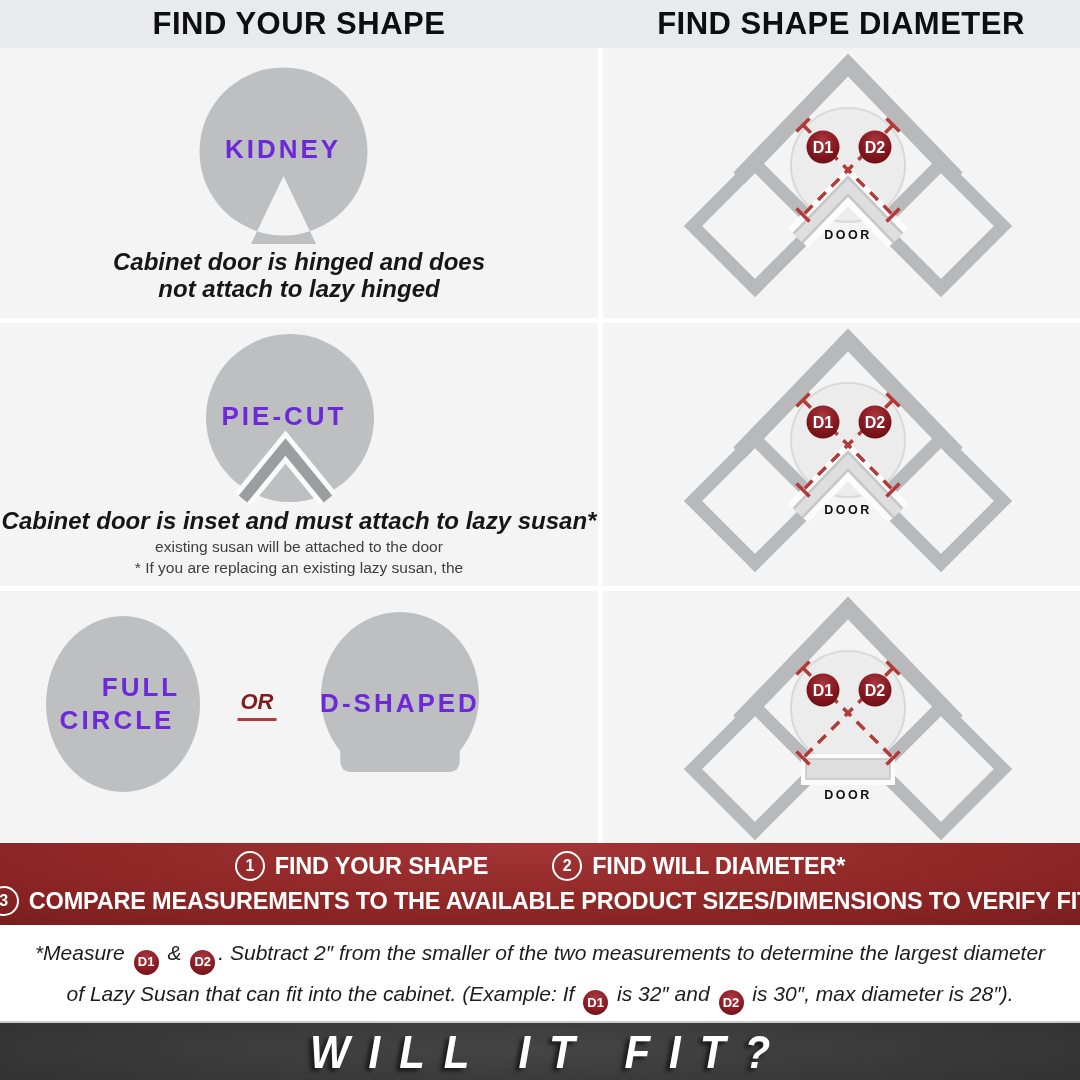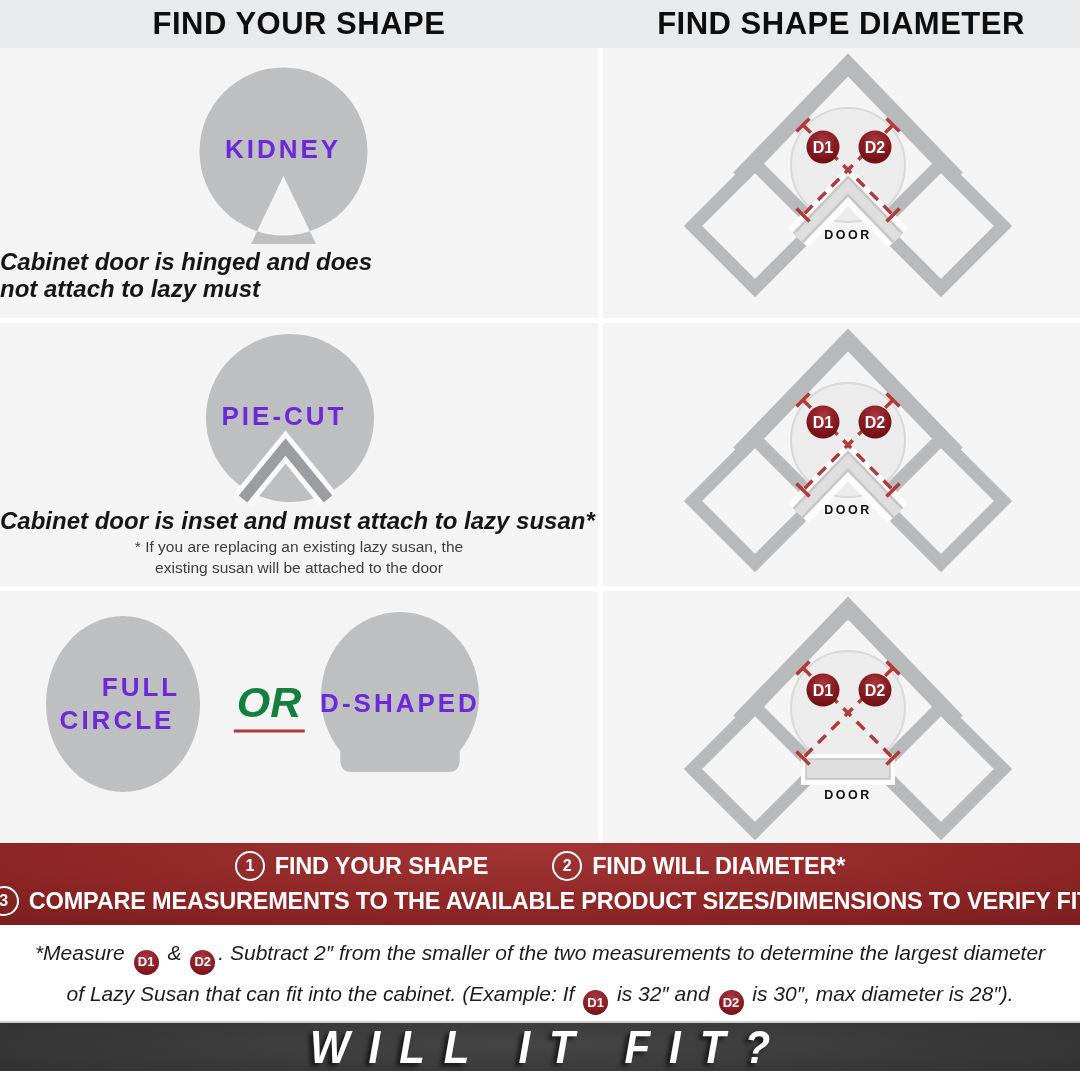--- a/index.html
+++ b/index.html
@@ -15,46 +15,46 @@
   .panel{position:absolute;background:#f4f4f5;overflow:hidden;}
   .panel svg{display:block;}
   #L1{left:0;top:48px;width:598px;height:270px;}
   #R1{left:603px;top:48px;width:477px;height:270px;}
   #L2{left:0;top:323px;width:598px;height:263px;}
   #R2{left:603px;top:323px;width:477px;height:263px;}
   #L3{left:0;top:591px;width:598px;height:252px;}
   #R3{left:603px;top:591px;width:477px;height:252px;}
   .shape-label{position:absolute;transform:translate(-50%,-50%);color:#6d28d9;font-size:26px;
                font-weight:bold;letter-spacing:3px;white-space:nowrap;}
-  .caption{position:absolute;left:0;width:100%;color:#161616;
+  .caption{position:absolute;left:0;width:100%;text-align:center;color:#161616;
            font-size:24px;font-weight:bold;font-style:italic;line-height:27px;}
   .subnote{position:absolute;left:0;width:100%;text-align:center;color:#3d3d3d;
            font-size:15.5px;line-height:21px;}
-  .or-label{position:absolute;transform:translate(-50%,-50%);font-size:43px;font-weight:bold;
-            font-style:italic;color:#15803d;border-bottom:3.5px solid #b23a3a;padding:0 3px 3px 3px;margin-left:12px;}
+  .or-label{position:absolute;transform:translate(-50%,-50%);font-size:22px;font-weight:bold;
+            font-style:italic;color:#7f1d1d;border-bottom:3.5px solid #b23a3a;padding:0 3px 3px 3px;}
   
   .banner{position:absolute;left:0;top:843px;width:1080px;height:82px;
           background:radial-gradient(120% 190% at 50% 8%, #a23434 0%, #8a2424 45%, #5c1212 100%);}
   .steps-row{display:flex;justify-content:center;align-items:center;gap:64px;margin-top:8px;height:30px;}
   .steps-row.second{margin-top:5px;}
   .step{display:inline-flex;align-items:center;gap:10px;white-space:nowrap;}
   .stepnum{display:inline-flex;align-items:center;justify-content:center;width:26px;height:26px;
            border:2.5px solid #ffffff;border-radius:50%;color:#ffffff;font-size:16px;font-weight:bold;flex:0 0 auto;}
   .steplabel{color:#ffffff;font-size:23.5px;font-weight:bold;letter-spacing:-.2px;}
   
   .footnote{position:absolute;left:0;top:925px;width:1080px;height:96px;background:#ffffff;
             padding-top:9px;box-sizing:border-box;color:#1c1c1c;font-style:italic;}
   .fline{text-align:center;font-size:21px;line-height:38px;white-space:nowrap;}
   .fline.note{margin-top:5px;font-size:22px;}
   .notelabel{font-weight:bold;margin-right:8px;}
   .dbadge{display:inline-flex;align-items:center;justify-content:center;width:25px;height:25px;
           border-radius:50%;background:radial-gradient(circle at 50% 30%, #a93840, #8c1d24 55%, #650a10);
           color:#ffffff;font-style:normal;font-weight:bold;font-size:13px;vertical-align:-6px;margin:0 3px;}
   
-  .fitbar{position:absolute;left:0;top:1021px;width:1080px;height:50px;border-top:2px solid #cdcdcd;
+  .fitbar{position:absolute;left:0;top:1021px;width:1080px;height:59px;border-top:2px solid #cdcdcd;
           box-sizing:border-box;background:radial-gradient(130% 220% at 50% 45%, #454545 0%, #2c2c2c 60%, #181818 100%);
           display:flex;align-items:center;justify-content:center;}
   .fitbar span{color:#ffffff;font-size:42px;font-weight:bold;font-style:italic;letter-spacing:19px;
                padding-left:19px;transform:scaleY(1.12);text-shadow:-4px 3px 4px rgba(0,0,0,.65);white-space:nowrap;}
 </style>
 </head>
 <body>
 
 <div class="canvas">
 
@@ -63,21 +63,21 @@
     <div class="coltitle right">FIND SHAPE DIAMETER</div>
   </div>
 
   <section class="panel" id="L1">
     <svg width="598" height="270" viewBox="0 0 598 270">
       <path d="M199.5 103.5 a84 84 0 1 0 168 0 a84 84 0 1 0 -168 0 Z M251 196 L283.5 128 L316 196 Z" fill="#bdbfc1" fill-rule="evenodd"></path>
     </svg>
     <span class="shape-label" style="left:283px;top:101px">KIDNEY</span>
     <div class="caption" style="top:200px">
       <div>Cabinet door is hinged and does</div>
-      <div>not attach to lazy must</div>
+      <div>not attach to lazy hinged</div>
     </div>
   </section>
 
   <section class="panel" id="R1">
       <svg width="100%" height="100%" viewBox="0 0 477 270" xmlns="http://www.w3.org/2000/svg">
     <defs>
           <radialGradient id="badge0" cx="50%" cy="30%" r="80%">
       <stop offset="0" stop-color="#a93840"></stop>
             <stop offset="0.45" stop-color="#8c1d24"></stop>
             <stop offset="1" stop-color="#650a10"></stop>
@@ -108,22 +108,22 @@
     <svg width="598" height="263" viewBox="0 0 598 263">
       <circle cx="290" cy="95" r="84" fill="#bdbfc1"></circle>
       <path d="M243 176 L285.5 124 L328 176" stroke="#fbfbfb" stroke-width="21" fill="none"></path>
       <path d="M243 176 L285.5 124 L328 176" stroke="#9b9da0" stroke-width="11" fill="none"></path>
     </svg>
     <span class="shape-label" style="left:284px;top:93px">PIE-CUT</span>
     <div class="caption" style="top:184px">
       <div>Cabinet door is inset and must attach to lazy susan*</div>
     </div>
     <div class="subnote" style="top:213px">
+      <div>existing susan will be attached to the door</div>
       <div>* If you are replacing an existing lazy susan, the</div>
-      <div>existing susan will be attached to the door</div>
     </div>
   </section>
 
   <section class="panel" id="R2">
       <svg width="100%" height="100%" viewBox="0 0 477 263" xmlns="http://www.w3.org/2000/svg">
     <defs>
           <radialGradient id="badge1" cx="50%" cy="30%" r="80%">
       <stop offset="0" stop-color="#a93840"></stop>
             <stop offset="0.45" stop-color="#8c1d24"></stop>
             <stop offset="1" stop-color="#650a10"></stop>

